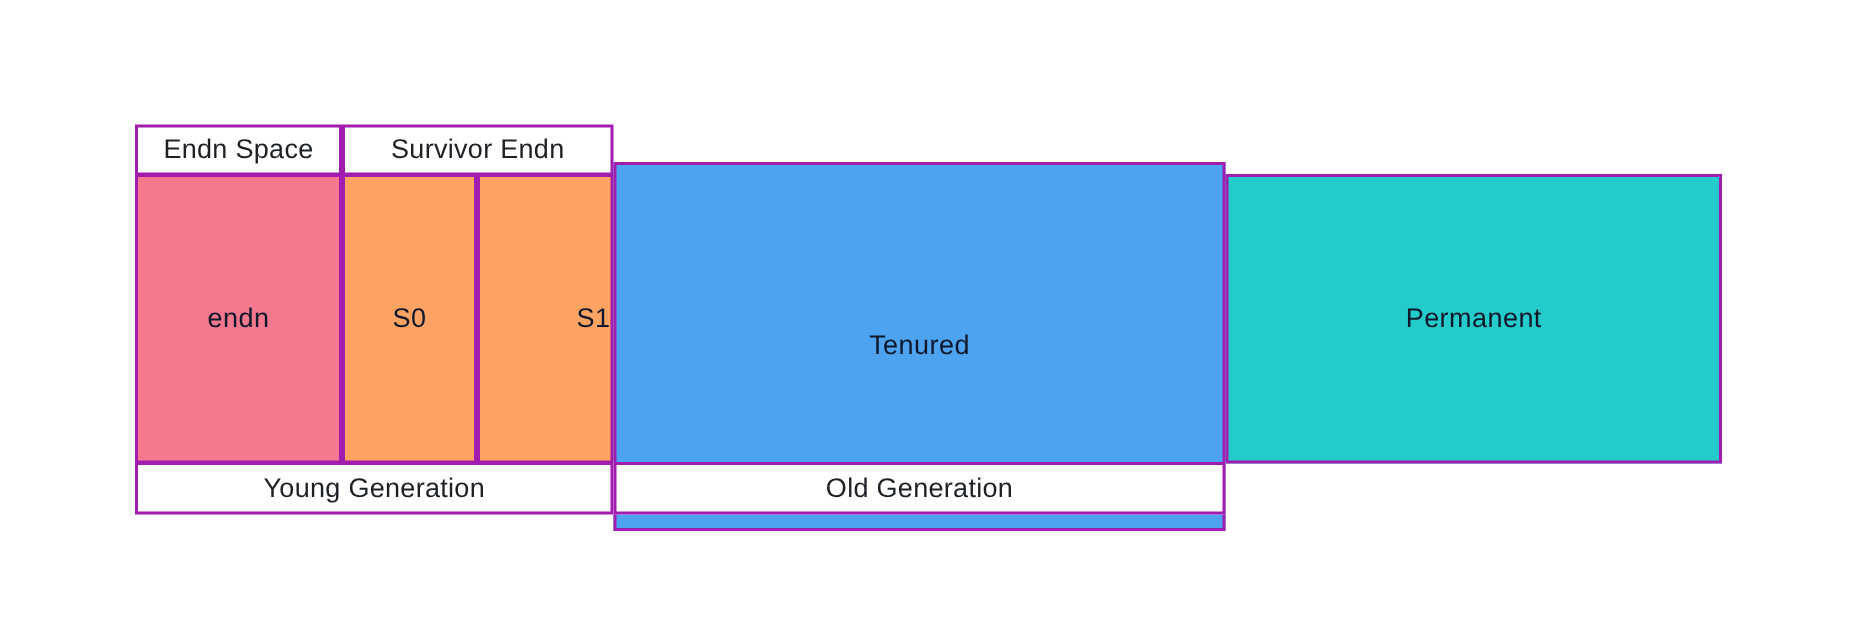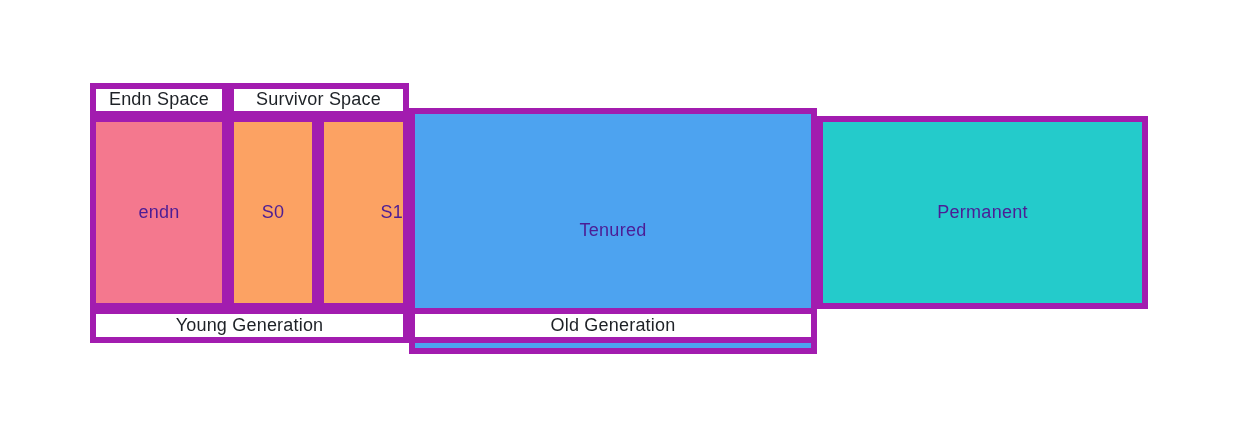--- a/index.html
+++ b/index.html
@@ -19,39 +19,39 @@
     left: 0;
     top: 0;
     width: 1240px;
     height: 426px;
   }
 
   
   .cell {
     position: absolute;
     box-sizing: border-box;
-    border: 6px solid #a21caf;
+    border: 2px solid #a21caf;
     display: flex;
     align-items: center;
     justify-content: center;
     text-align: center;
     line-height: 1.1;
   }
 
   
   .hdr {
     background: #ffffff;
     color: #1d2126;
     font-size: 18px;
     letter-spacing: .2px;
   }
 
   
   .block {
-    color: #4c1d95;
+    color: #0f172a;
     font-size: 18px;
     letter-spacing: .3px;
   }
 
   
   .ftr {
     background: #ffffff;
     color: #1d2126;
     font-size: 18px;
     letter-spacing: .2px;
@@ -77,21 +77,21 @@
 </head>
 <body>
 
 <div id="diagram">
 
   <div class="cell hdr" id="hdr-eden">
     <span>Endn Space</span>
   </div>
 
   <div class="cell hdr" id="hdr-survivor">
-    <span>Survivor Space</span>
+    <span>Survivor Endn</span>
   </div>
 
   <div class="cell block" id="blk-eden" style="background:#F4788E;">
     <span>endn</span>
   </div>
 
   <div class="cell block" id="blk-s0" style="background:#FCA263;justify-content:center;">
     <span>S0</span>
   </div>
 

